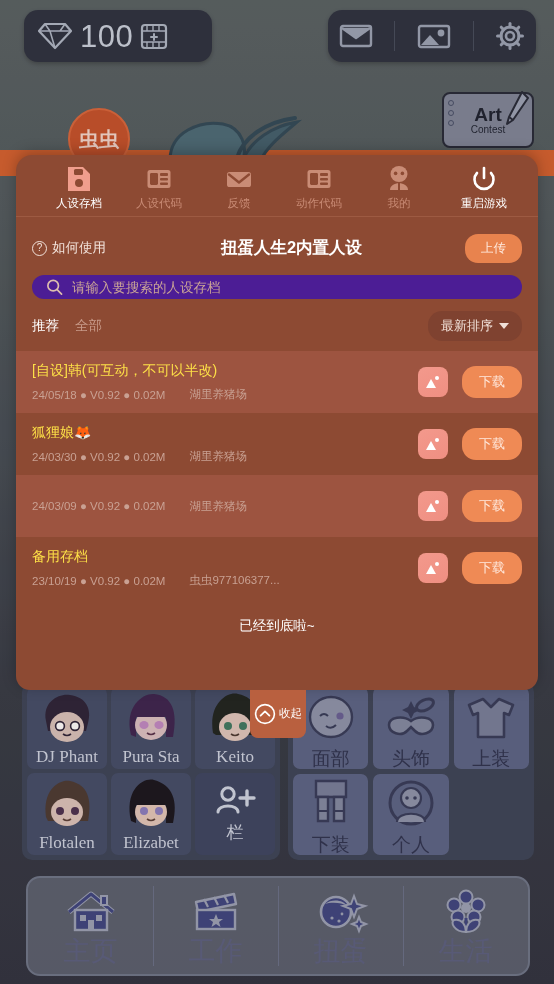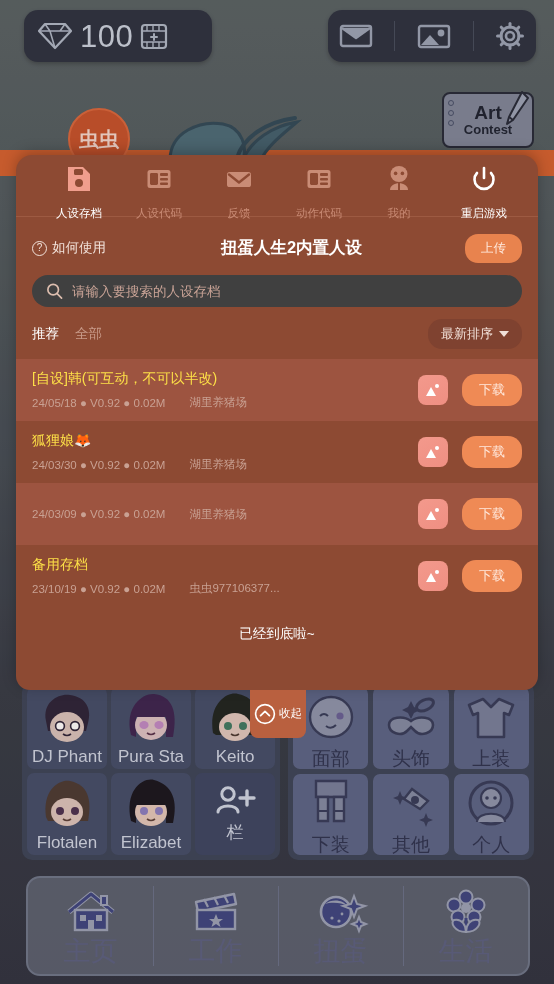--- a/index.html
+++ b/index.html
@@ -38,41 +38,41 @@
   #art-contest {
     position:absolute; right: 20px; top: 92px;
     width: 92px; height: 56px;
     background: #7e8699;
     border: 2.5px solid #242a38;
     border-radius: 8px;
     display:flex; flex-direction:column; align-items:center; justify-content:center;
     color:#1b2230; line-height:1.05;
   }
   #art-contest .l1 { font-size: 19px; font-weight: bold; }
-  #art-contest .l2 { font-size: 13px; font-weight: bold; }
+  #art-contest .l2 { font-size: 10px; }
   #art-contest .spiral { position:absolute; left:4px; top:6px; display:flex; flex-direction:column; gap:4px;}
   #art-contest .spiral i { width:6px; height:6px; border:1.5px solid #46506a; border-radius:50%; display:block;}
   #pencil { position:absolute; right:2px; top:-4px; }
 
   
   #bug-avatar {
     position:absolute; left: 68px; top: 108px;
     width: 62px; height: 62px; border-radius:50%;
     background:#c4522b; border:2px solid #d9673c;
     display:flex; align-items:center; justify-content:center;
     color:#f3d9cf; font-size:20px; font-weight:bold;
   }
   #orange-band { position:absolute; left:0; right:0; top:150px; height: 26px; background:#d4612f; }
   #bug-deco { position:absolute; left: 165px; top: 112px; }
 
   
   #char-panel {
     position:absolute; left: 22px; top: 682px; width: 258px; height: 178px;
     background: rgba(60,70,92,.85); border-radius: 10px; padding: 5px;
-    display:grid; grid-template-columns: repeat(3,1fr); grid-template-rows: repeat(2,1fr); gap: 4px;
+    display:grid; grid-template-columns: repeat(3,1fr); grid-template-rows: repeat(2,1fr); gap: 4px; font-family: Liberation Serif, serif;
   }
   .char-card {
     position:relative; background:#424d69; border-radius:7px; overflow:hidden;
     display:flex; align-items:flex-end; justify-content:center;
   }
   .char-card .face {
     position:absolute; left:50%; top:42%; transform:translate(-50%,-50%);
   }
   .char-name {
     position:relative; width:100%; text-align:center; color:#cfd6e4;
@@ -117,21 +117,21 @@
     box-shadow: 0 -3px 14px rgba(0,0,0,.25);
     display:flex; flex-direction:column;
   }
 
   
   #modal-nav {
     display:flex; align-items:flex-start; padding: 10px 0 0 0; height: 62px;
     border-bottom: 1px solid #9d5a42;
     position:relative;
   }
-  .nav-item { display:flex; flex-direction:column; align-items:center; gap:15px; width: 80px; cursor:pointer;}
+  .nav-item { display:flex; flex-direction:column; align-items:center; gap:5px; width: 80px; cursor:pointer;}
   .nav-item .nav-label { font-size: 11.5px; color:#c88a74; line-height:1; }
   .nav-item.active .nav-label { color:#ffffff; }
   #nav-restart { margin-left:auto; margin-right: 14px; }
   #nav-restart .nav-label { color:#ffffff; }
 
   
   #title-row {
     display:flex; align-items:center; padding: 14px 16px 0 16px; height: 48px; position:relative;
   }
   #howto { display:flex; align-items:center; gap:5px; color:#f2e2da; font-size:13.5px; cursor:pointer;}
@@ -147,21 +147,21 @@
     margin-left:auto; position:relative; z-index:2;
     background:#e8834e; color:#ffe9dd; border:none;
     font-size:12.5px; padding: 6px 16px; border-radius: 13px; cursor:pointer;
     font-family: inherit;
   }
 
   
   #search-wrap { padding: 10px 16px 0 16px; }
   #search-box {
     display:flex; align-items:center; gap:9px;
-    background:#404040; border-radius: 20px; height: 32px; padding: 0 14px;
+    background:#4c1d95; border-radius: 20px; height: 24px; padding: 0 14px;
   }
   #search-input {
     background:transparent; border:none; outline:none;
     color:#d8b9ab; font-size:13.5px; font-family:inherit; width:100%;
   }
   #search-input::placeholder { color:#c9a396; }
 
   
   #filter-row { display:flex; align-items:center; padding: 12px 16px 10px 16px; gap: 16px; }
   .filter-tab { font-size: 13.5px; color:#c89a89; cursor:pointer; }
@@ -364,29 +364,20 @@
     </div>
     <div class="ward-card">
       <svg class="ward-ic" width="50" height="54" viewBox="0 0 50 54">
         <path d="M10 4 H40 L40 20 H10 Z" fill="#7d86a0" stroke="#2c3350" stroke-width="2.4"></path>
         <path d="M12 20 H22 V44 H12 Z M28 20 H38 V44 H28 Z" fill="#8d95ab" stroke="#2c3350" stroke-width="2.4"></path>
         <path d="M12 34 H22 M28 34 H38" stroke="#2c3350" stroke-width="2.2"></path>
       </svg>
       <div class="ward-label">下装</div>
     </div>
     <div class="ward-card">
-      <svg class="ward-ic" width="58" height="50" viewBox="0 0 58 50">
-        <path d="M18 12 L20 17 L25 19 L20 21 L18 26 L16 21 L11 19 L16 17 Z" fill="#2c3350"></path>
-        <path d="M44 34 L46 39 L51 41 L46 43 L44 48 L42 43 L37 41 L42 39 Z" fill="#2c3350"></path>
-        <path d="M30 10 L46 22 L38 30 L22 20 Z" fill="#8d95ab" stroke="#2c3350" stroke-width="2.4"></path>
-        <circle cx="33" cy="21" r="4" fill="#2c3350"></circle>
-      </svg>
-      <div class="ward-label">其他</div>
-    </div>
-    <div class="ward-card">
       <svg class="ward-ic" width="56" height="52" viewBox="0 0 56 52">
         <circle cx="28" cy="25" r="21" fill="none" stroke="#2c3350" stroke-width="3"></circle>
         <circle cx="28" cy="20" r="10" fill="#9aa2b6" stroke="#2c3350" stroke-width="2.2"></circle>
         <circle cx="24" cy="20" r="1.8" fill="#2c3350"></circle>
           <circle cx="32" cy="20" r="1.8" fill="#2c3350"></circle>
         <path d="M14 44 C14 33 42 33 42 44" fill="#9aa2b6" stroke="#2c3350" stroke-width="2.2"></path>
       </svg>
       <div class="ward-label">个人</div>
     </div>
   </div>

